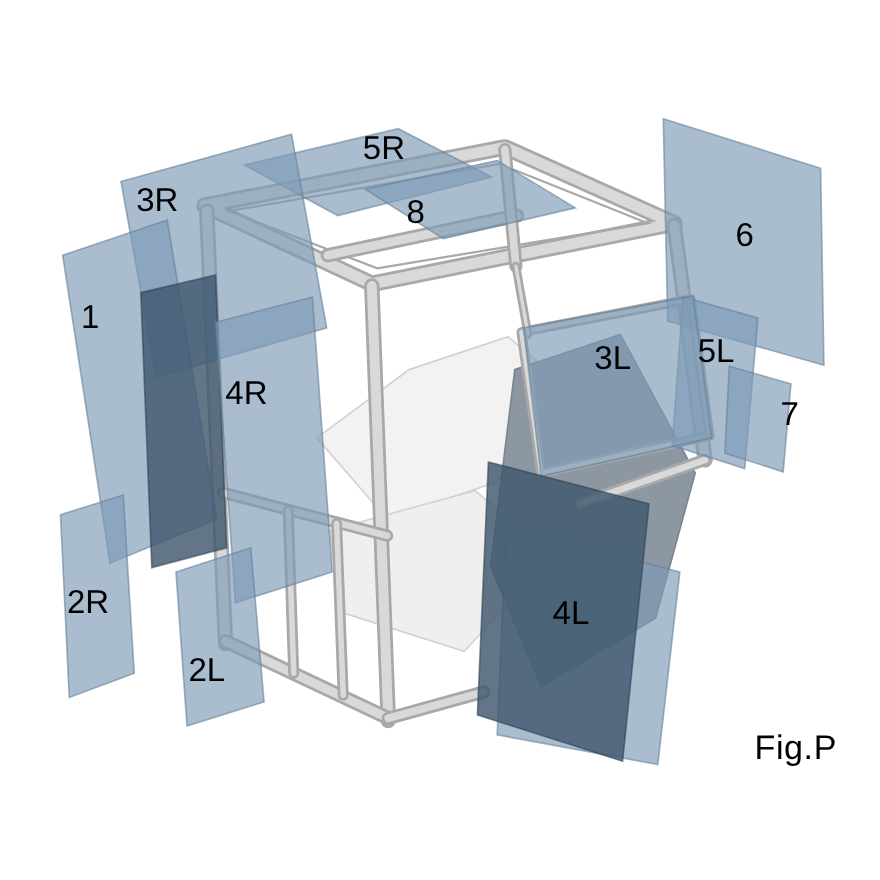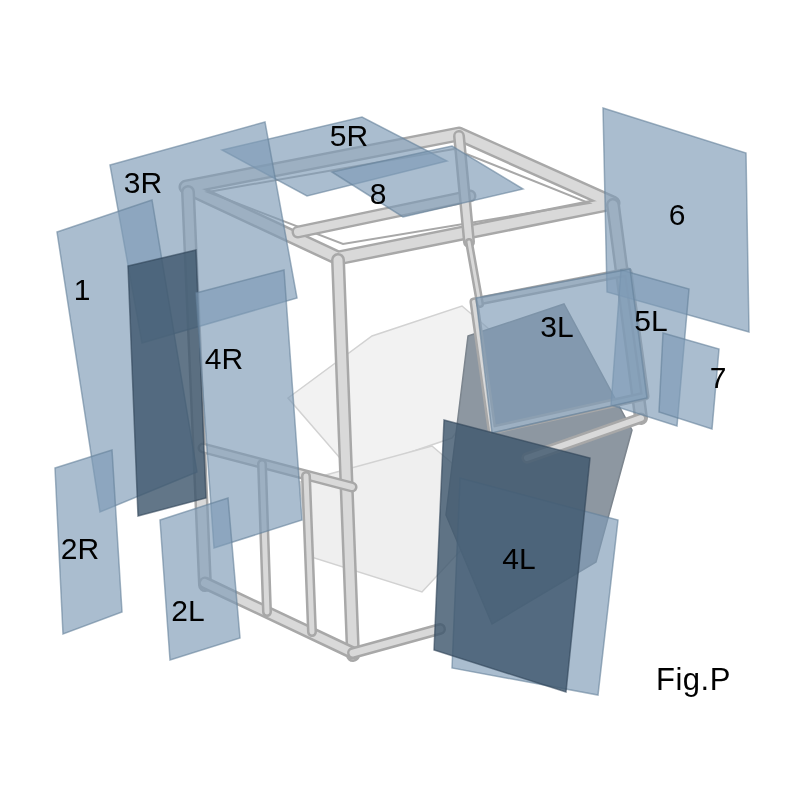--- a/index.html
+++ b/index.html
@@ -1,19 +1,19 @@
 <!DOCTYPE html>
 <html><head>
 <meta charset="utf-8">
 <style>
   html,body{margin:0;padding:0;background:#ffffff;}
   .stage{position:relative;width:800px;height:800px;background:#ffffff;overflow:hidden;
          font-family:"Liberation Sans",sans-serif;}
   .stage svg{position:absolute;left:0;top:0;}
-  .caption{position:absolute;left:656px;top:662px;font-size:31px;font-weight:400;color:#000;
+  .caption{position:absolute;left:686px;top:662px;font-size:31px;font-weight:400;color:#000;
            letter-spacing:0.5px;}
   text{font-family:"Liberation Sans",sans-serif;}
 </style>
 </head>
 <body>
 
 <div class="stage">
   <svg id="diagram" width="800" height="800" viewBox="0 0 800 800">
       <polygon points="288,398 372,336 462,306 516,352 452,438 352,472" fill="#f2f2f2" stroke="#d2d2d2" stroke-width="1.5"></polygon>
       <polygon points="300,482 432,446 502,506 422,592 308,556" fill="#efefef" stroke="#d2d2d2" stroke-width="1.5"></polygon>

